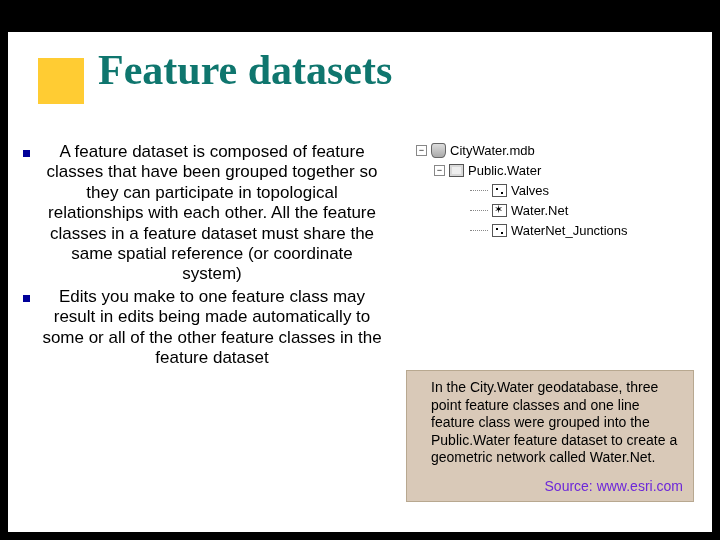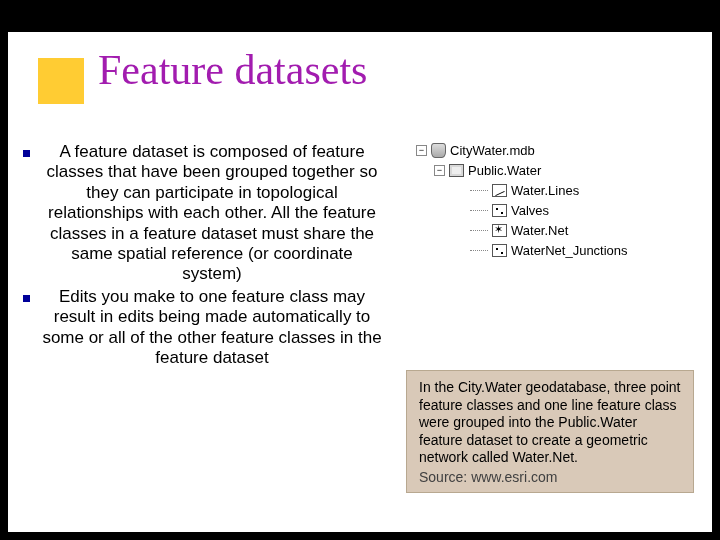--- a/index.html
+++ b/index.html
@@ -26,23 +26,23 @@
     height: 46px;
     background: #ffcc33;
     z-index: 1;
   }
   .title {
     position: absolute;
     left: 90px;
     top: 14px;
     font-family: "Times New Roman", Georgia, serif;
     font-size: 42px;
-    color: #a21caf;
+    color: #0f766e;
     z-index: 2;
-    font-weight: normal;
+    font-weight: bold;
   }
   .body-left {
     position: absolute;
     left: 15px;
     top: 110px;
     width: 360px;
   }
   .bullet-item {
     display: flex;
     align-items: flex-start;
@@ -182,28 +182,29 @@
     font-size: 11px;
     color: #000;
   }
   .caption-box {
     position: absolute;
     left: 398px;
     top: 338px;
     width: 288px;
     background: #d9c9b8;
     border: 1px solid #b8a890;
-    padding: 8px 10px 6px 12px;
+    padding: 8px 10px 6px 24px;
     font-size: 14px;
     line-height: 1.25;
     color: #000;
   }
   .caption-source {
-    color: #404040;
-    margin-top: 2px;
+    color: #6d28d9;
+    text-align: right;
+    margin-top: 11px;
     font-size: 14px;
   }
 </style>
 </head>
 <body>
 
 <div class="slide">
 
   <div class="accent-square"></div>
 
@@ -230,25 +231,20 @@
       <span class="tree-icon-cyl"></span>
       <span>CityWater.mdb</span>
     </div>
     <div class="tree-row tree-indent-1">
       <span class="expander">−</span>
       <span class="tree-icon-box"></span>
       <span>Public.Water</span>
     </div>
     <div class="tree-row tree-indent-2">
       <span class="tree-dotted"></span>
-      <span class="tree-icon-line"></span>
-      <span>Water.Lines</span>
-    </div>
-    <div class="tree-row tree-indent-2">
-      <span class="tree-dotted"></span>
       <span class="tree-icon-point"></span>
       <span>Valves</span>
     </div>
     <div class="tree-row tree-indent-2">
       <span class="tree-dotted"></span>
       <span class="tree-icon-net"></span>
       <span>Water.Net</span>
     </div>
     <div class="tree-row tree-indent-2">
       <span class="tree-dotted"></span>

